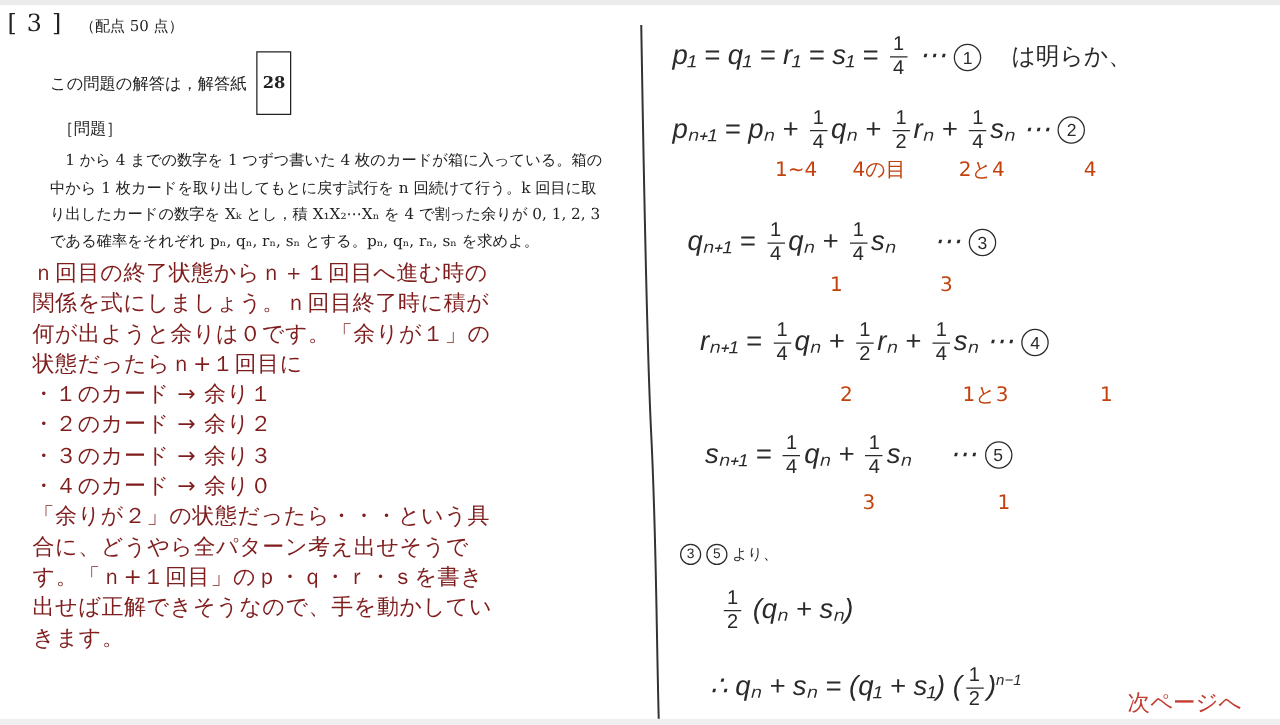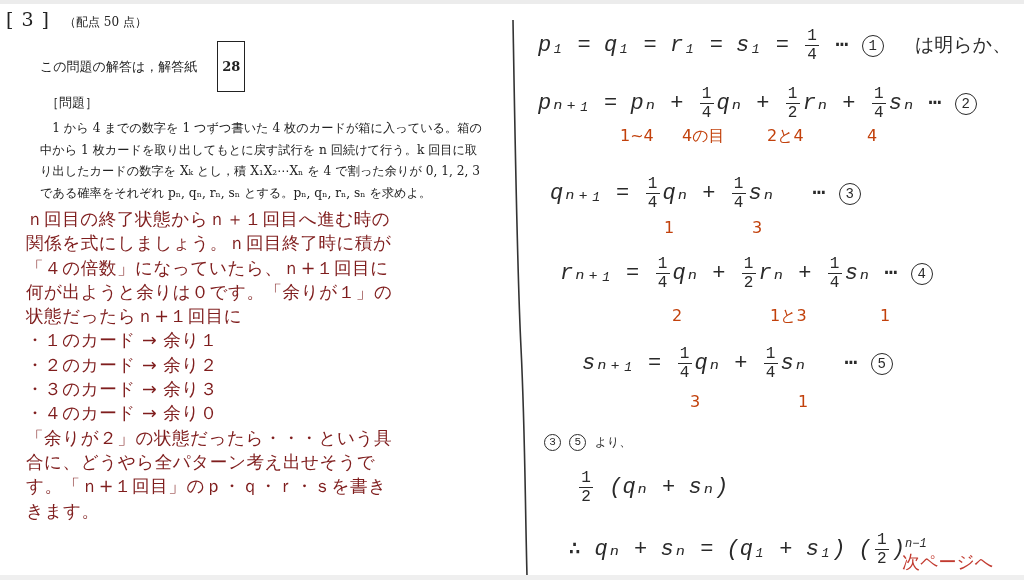--- a/index.html
+++ b/index.html
@@ -10,35 +10,35 @@
     color: #222;
     position: relative;
   }
   .top-border { position:absolute; left:0; top:0; width:1024px; height:4px; background:#ececec; }
   .bottom-border { position:absolute; left:0; bottom:0; width:1024px; height:5px; background:#efefef; }
 
   
   .problem-header { position:absolute; left:6px; top:8px; display:flex; align-items:baseline; gap:14px; }
   .problem-number { font-size:19px; font-family:"DejaVu Serif", serif; letter-spacing:1px; }
   .problem-points { font-size:12px; }
-  .instruction { position:absolute; left:40px; top:41px; font-size:13px; display:flex; align-items:center; gap:20px; }
+  .instruction { position:absolute; left:40px; top:41px; font-size:13px; display:flex; align-items:center; gap:8px; }
   .answer-box { display:inline-block; border:1.5px solid #222; padding:16px 4px; font-weight:bold; font-size:13px; line-height:17px; }
   .section-label { position:absolute; left:46px; top:94px; font-size:13px; }
   .problem-body { position:absolute; left:40px; top:118px; width:462px; font-size:12.2px; line-height:21.5px; white-space:nowrap; }
   .problem-body .line { height:21.5px; }
 
   
   .commentary { position:absolute; left:26px; top:207px; width:470px; color:#7f1d1d; font-family:"DejaVu Sans", sans-serif; font-size:17.6px; line-height:24.3px; letter-spacing:0.5px; }
   .commentary .line { white-space:nowrap; }
 
   
   .divider { position:absolute; left:505px; top:18px; width:40px; height:560px; }
 
   
-  .hw { position:absolute; font-family:Liberation Mono, monospace; font-style:italic; color:#2a2a2a; font-size:22px; white-space:nowrap; }
+  .hw { position:absolute; font-family:Liberation Sans, sans-serif; font-style:italic; color:#2a2a2a; font-size:22px; white-space:nowrap; }
   .frac { display:inline-flex; flex-direction:column; align-items:center; vertical-align:middle; font-size:16px; line-height:16px; margin:0 3px; font-style:normal; }
   .frac .bar { width:14px; border-top:1.5px solid #2a2a2a; margin:1px 0; }
   .circ { display:inline-block; width:20px; height:20px; border:1.5px solid #2a2a2a; border-radius:50%; text-align:center; font-size:14px; line-height:20px; font-style:normal; vertical-align:middle; }
   .annot { position:absolute; color:#c2410c; font-family:"DejaVu Sans", sans-serif; font-size:16px; white-space:nowrap; }
   .next-page { position:absolute; left:902px; top:550px; color:#c23b30; font-family:"DejaVu Sans", sans-serif; font-size:18px; }
   sup { font-size:12px; }
 </style>
 </head>
 <body>
 
@@ -59,30 +59,30 @@
 <div class="problem-body">
   <div class="line">　1 から 4 までの数字を 1 つずつ書いた 4 枚のカードが箱に入っている。箱の</div>
   <div class="line">中から 1 枚カードを取り出してもとに戻す試行を n 回続けて行う。k 回目に取</div>
   <div class="line">り出したカードの数字を Xₖ とし，積 X₁X₂⋯Xₙ を 4 で割った余りが 0, 1, 2, 3</div>
   <div class="line">である確率をそれぞれ pₙ, qₙ, rₙ, sₙ とする。pₙ, qₙ, rₙ, sₙ を求めよ。</div>
 </div>
 
 <div class="commentary">
   <div class="line">ｎ回目の終了状態からｎ＋１回目へ進む時の</div>
   <div class="line">関係を式にしましょう。ｎ回目終了時に積が</div>
-  <div class="line">「４の倍数」になっていたら、ｎ+１回目に</div>
   <div class="line">何が出ようと余りは０です。「余りが１」の</div>
   <div class="line">状態だったらｎ+１回目に</div>
   <div class="line">・１のカード → 余り１</div>
   <div class="line">・２のカード → 余り２</div>
   <div class="line">・３のカード → 余り３</div>
   <div class="line">・４のカード → 余り０</div>
   <div class="line">「余りが２」の状態だったら・・・という具</div>
   <div class="line">合に、どうやら全パターン考え出せそうで</div>
   <div class="line">す。「ｎ+１回目」のｐ・ｑ・ｒ・ｓを書き</div>
+  <div class="line">出せば正解できそうなので、手を動かしてい</div>
   <div class="line">きます。</div>
 </div>
 
 <svg class="divider" viewBox="0 0 40 560" preserveAspectRatio="none">
   <path d="M8 2 C 10 120, 12 250, 16 330 S 20 480, 22 558" stroke="#333" stroke-width="1.6" fill="none"></path>
 </svg>
 
 <div class="hw" style="left:538px; top:28px;">
   <span>p₁ = q₁ = r₁ = s₁ =</span>
   <span class="frac">
@@ -156,21 +156,21 @@
       <span class="bar"></span>
       <span>4</span>
     </span><span>sₙ</span>
   <span>⋯</span>
   <span class="circ">4</span>
 </div>
 <div class="annot" style="left:672px; top:306px;">2</div>
 <div class="annot" style="left:770px; top:306px;">1と3</div>
 <div class="annot" style="left:880px; top:306px;">1</div>
 
-<div class="hw" style="left:582px; top:346px;">
+<div class="hw" style="left:564px; top:346px;">
   <span>sₙ₊₁ =</span>
   <span class="frac">
       <span>1</span>
       <span class="bar"></span>
       <span>4</span>
     </span><span>qₙ +</span>
   <span class="frac">
       <span>1</span>
       <span class="bar"></span>
       <span>4</span>

